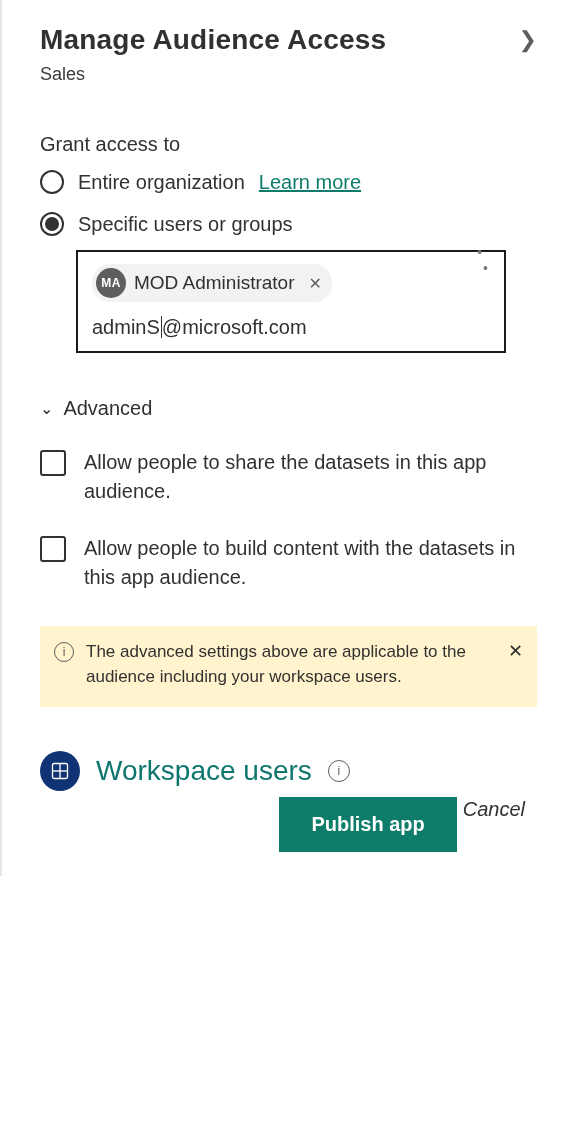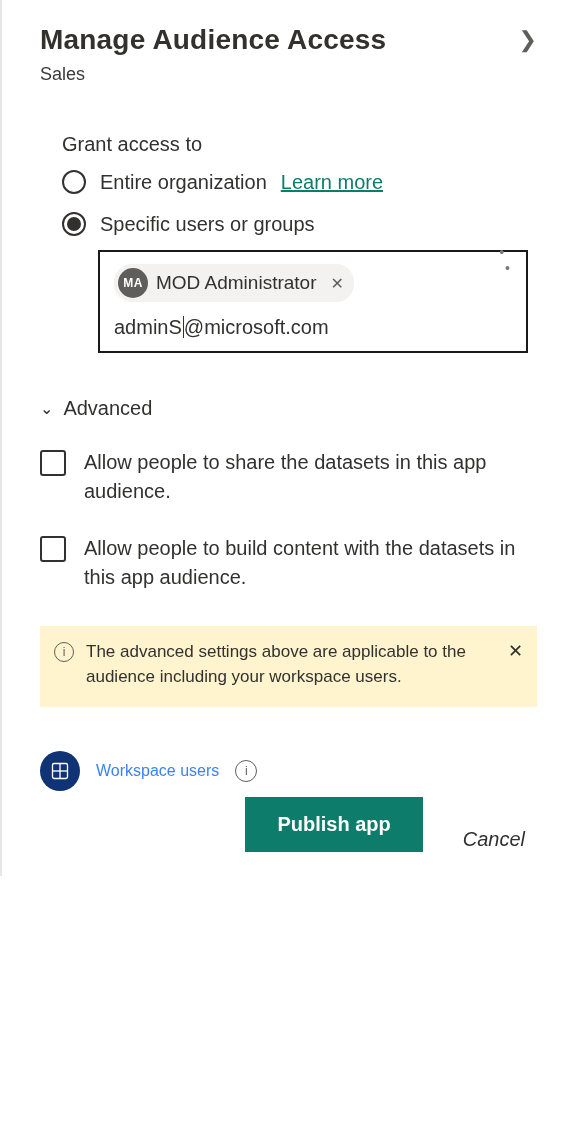--- a/index.html
+++ b/index.html
@@ -27,21 +27,20 @@
     letter-spacing: 0.2px;
   }
   .chev-right {
     font-size: 22px; color: #605e5c; cursor: pointer;
   }
   .subtitle {
     font-size: 18px; color: #3a3a3a; margin-top: 6px;
   }
   .section {
     margin-top: 48px;
-    margin-left: 22px;
   }
   .section-heading {
     font-size: 20px; font-weight: 400;
     margin-bottom: 14px;
   }
   .radio-row {
     display: flex; align-items: center; gap: 14px;
     margin-bottom: 18px;
     font-size: 20px;
   }
@@ -153,31 +152,30 @@
   .workspace-row {
     display:flex; align-items:center; gap:16px;
     margin-top: 44px;
   }
   .ws-icon {
     width:40px; height:40px; border-radius:50%;
     background:#0f3374;
     display:flex; align-items:center; justify-content:center;
   }
   .ws-icon svg { width:20px; height:20px; }
-  .ws-label { font-size:16px; color:#3b82f6; }
+  .ws-label { font-size:28px; color:#0f766e; }
   .ws-info {
     width:22px; height:22px; border:1.6px solid #605e5c;
     border-radius:50%;
     display:flex; align-items:center; justify-content:center;
     font-size:12px; color:#605e5c; cursor:pointer;
   }
   .footer {
     margin-top:auto;
-    display:flex; justify-content:flex-end; align-items:flex-end;
-    gap:34px;
+    display:flex; justify-content:flex-end; align-items:flex-start;
     padding-right:6px;
   }
   .btn-primary {
     background:#0e7c6b;
     color:#fff; border:none;
     padding:16px 32px;
     font-size:20px; font-weight:600;
     cursor:pointer;
   }
   .btn-secondary {

